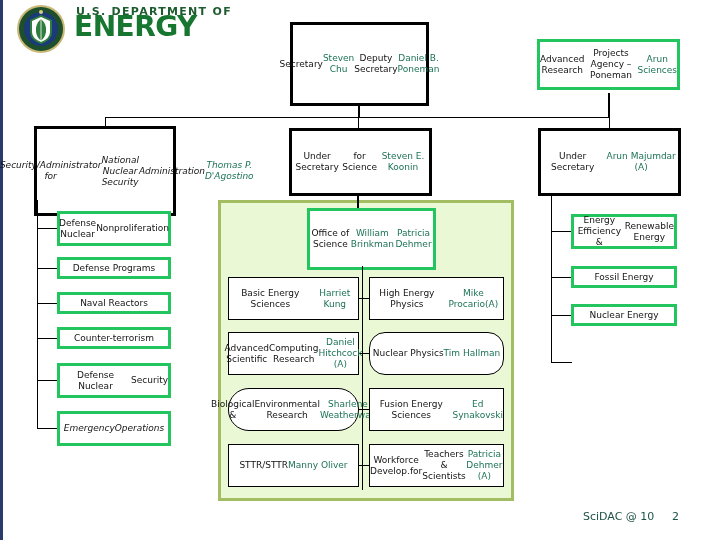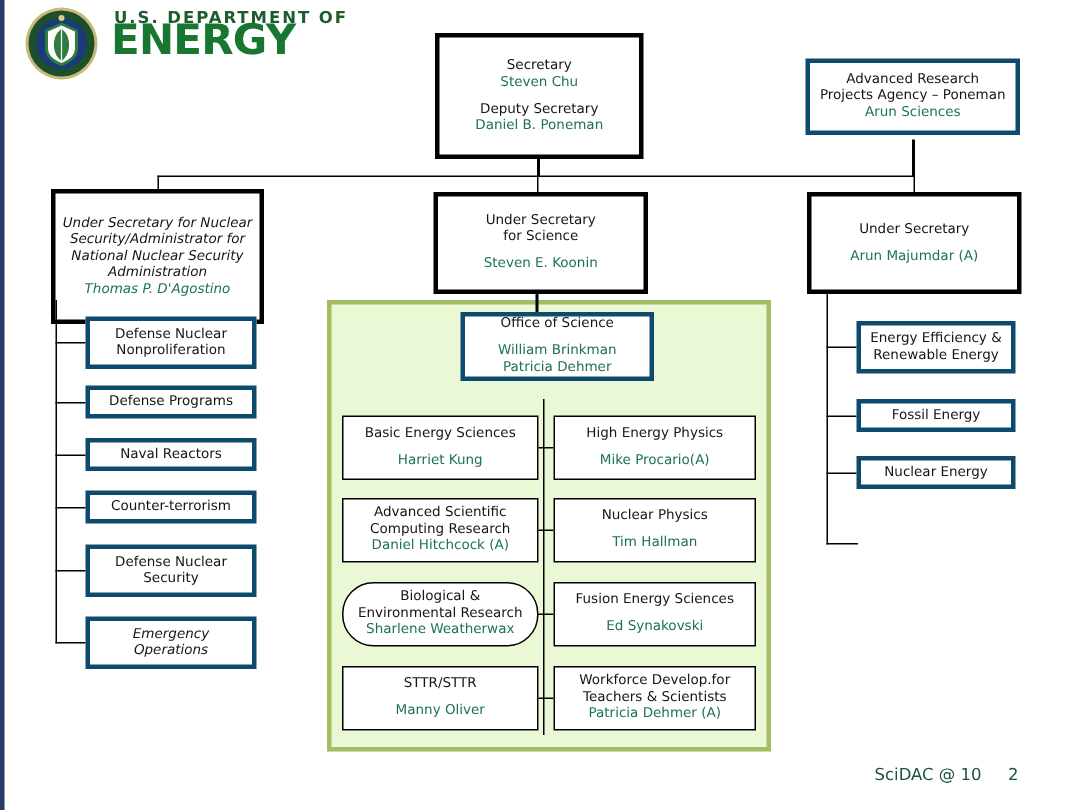--- a/index.html
+++ b/index.html
@@ -20,28 +20,28 @@
   .logo-wrap{position:absolute;left:16px;top:2px;width:260px;height:54px;}
   .seal{position:absolute;left:0;top:2px;width:50px;height:50px;}
   .dept-line{position:absolute;left:60px;top:3px;font-size:11px;font-weight:bold;
     letter-spacing:1.3px;color:#1d5c2e;font-family:"DejaVu Sans","Liberation Sans",sans-serif;}
   .energy-word{position:absolute;left:58px;top:11px;font-size:28px;font-weight:bold;
     letter-spacing:-0.5px;color:#17762f;line-height:1;
     font-family:"DejaVu Sans","Liberation Sans",sans-serif;}
 
   
   .box{position:absolute;box-sizing:border-box;background:#ffffff;
-    display:flex;flex-direction:column;align-items:center;justify-content:center;
+    display:flex;flex-direction:row;align-items:center;justify-content:center;
     text-align:center;}
   .box .ttl{color:#141414;font-size:9px;line-height:11px;}
   .box .nm{color:#1d7355;font-size:9px;line-height:11px;}
   .box .gap{height:7px;}
 
   .box.black{border:3px solid #000000;}
-  .box.olive{border:3px solid #0c4a6e;}
+  .box.olive{border:3px solid #22c55e;}
   .box.thin{border:1px solid #000000;}
 
   
   .ln{position:absolute;background:#000000;}
   .lnh{height:1px;}
   .lnv{width:1px;}
   .lnv2{width:2px;}
 
   
   .sci-panel{position:absolute;box-sizing:border-box;
@@ -162,21 +162,21 @@
     <div class="ttl">Fossil Energy</div>
   </div>
   <div class="box olive" style="left:571px;top:304px;width:106px;height:22px;">
     <div class="ttl">Nuclear Energy</div>
   </div>
 
   <div class="sci-panel" style="left:218px;top:200px;width:296px;height:301px;"></div>
 
   <div class="ln lnv2" style="left:357px;top:196px;height:13px;"></div>
 
-  <div class="box olive" style="left:307px;top:208px;width:129px;height:46px;">
+  <div class="box olive" style="left:307px;top:208px;width:129px;height:62px;">
     <div class="ttl">Office of Science</div>
     <div class="gap"></div>
     <div class="nm">William Brinkman</div>
     <div class="nm">Patricia Dehmer</div>
   </div>
 
   <div class="ln lnv" style="left:362px;top:266px;height:224px;"></div>
 
   <div class="ln lnh" style="left:355px;top:298px;width:14px;"></div>
   <div class="ln lnh" style="left:355px;top:353px;width:14px;"></div>
@@ -192,21 +192,21 @@
     <div class="ttl">High Energy Physics</div>
     <div class="gap"></div>
     <div class="nm">Mike Procario(A)</div>
   </div>
 
   <div class="box thin" style="left:228px;top:332px;width:131px;height:43px;">
     <div class="ttl">Advanced Scientific</div>
     <div class="ttl">Computing Research</div>
     <div class="nm">Daniel Hitchcock (A)</div>
   </div>
-  <div class="box thin" style="left:369px;top:332px;width:135px;height:43px;">
+  <div class="box thin" style="left:369px;top:332px;width:135px;height:43px;border-radius:16px;">
     <div class="ttl">Nuclear Physics</div>
     <div class="gap"></div>
     <div class="nm">Tim Hallman</div>
   </div>
 
   <div class="box thin" style="left:228px;top:388px;width:131px;height:43px;border-radius:21px;">
     <div class="ttl">Biological &amp;</div>
     <div class="ttl">Environmental Research</div>
     <div class="nm">Sharlene Weatherwax</div>
   </div>

